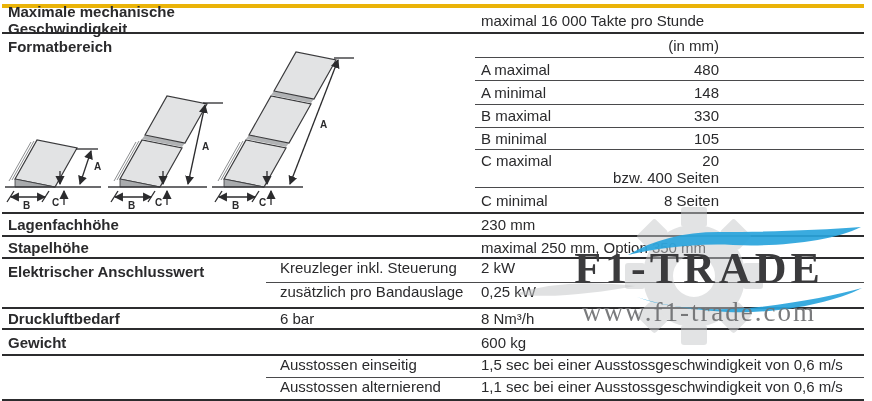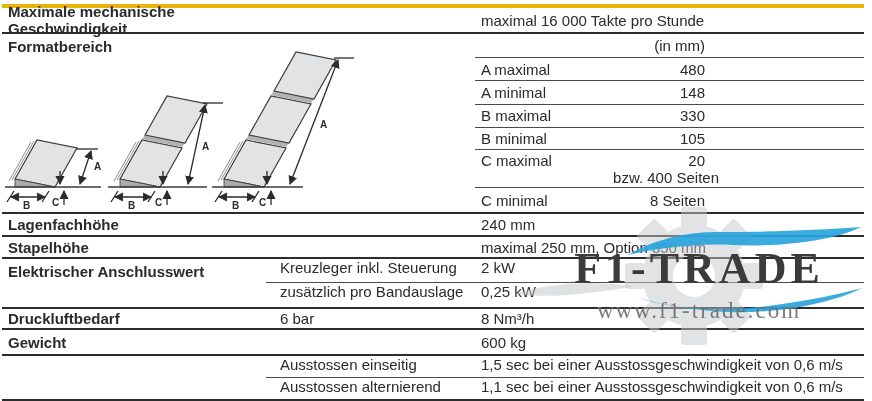--- a/index.html
+++ b/index.html
@@ -22,21 +22,21 @@
   .row-format { height:180px; }
   .c1f { width:473px; position:relative; flex:none; box-sizing:border-box; }
   .c1f .fmt-label { position:absolute; left:6px; top:4px; font-weight:700; }
   .c1f svg { position:absolute; left:0; top:6px; }
   .fmtcol { flex:1; display:flex; flex-direction:column; }
   .fmt-row { position:relative; box-sizing:border-box; height:24px; display:flex; align-items:center;
              border-bottom:1px solid #4a4a4c; }
   .fmt-row.h23f { height:23px; }
   .fmt-row.last { border-bottom:none; }
   .fmt-name { padding-left:6px; }
-  .fmt-val { position:absolute; right:159px; text-align:right; }
+  .fmt-val { position:absolute; right:145px; text-align:right; }
   .fmt-cmax { height:38px; display:block; border-bottom:1px solid #4a4a4c; box-sizing:border-box; position:relative; }
   .fmt-cmax .line1 { position:relative; height:20px; display:flex; align-items:center; }
   .fmt-cmax .line2 { text-align:right; padding-right:145px; height:18px; line-height:16px; }
 
   
   .row-split { }
   .row-split .c1 { align-items:center; height:25px; }
   .subcol { flex:1; display:flex; flex-direction:column; }
   .subrow { display:flex; box-sizing:border-box; height:24px; align-items:flex-start; }
   .subrow .s2 { width:209px; padding-left:14px; box-sizing:border-box; flex:none; }
@@ -47,21 +47,21 @@
 
   
   .watermark { position:absolute; left:515px; top:205px; width:357px; height:196px; }
   .wm-brand {
     position:absolute; left:34px; top:42px; width:300px; text-align:center;
     font-family:"Liberation Serif", serif; font-weight:700; font-size:44px; line-height:1;
     letter-spacing:4px; color:#3b3b3d;
   }
   .wm-url {
     position:absolute; left:54px; top:94px; width:260px; text-align:center;
-    font-family:"Liberation Serif", serif; font-size:23px; line-height:1;
+    font-family:"Liberation Serif", serif; font-size:27px; line-height:1;
     letter-spacing:2px; color:#6f7072; opacity:0.92;
   }
   .diag-sheet { fill:#e2e3e4; stroke:#3a3a3c; stroke-width:1.2; }
   .diag-tri { fill:#a9abad; stroke:#3a3a3c; stroke-width:0.8; }
   .diag-sliver { fill:#b0b2b4; stroke:none; }
   .diag-line { stroke:#3a3a3c; stroke-width:1.4; fill:none; }
   .diag-thin { stroke:#8d8f91; stroke-width:1; fill:none; }
   .diag-dim { stroke:#2b2b2d; stroke-width:1.3; fill:none; }
   .diag-lbl { font-family:"Liberation Sans", sans-serif; font-size:10px; font-weight:700; fill:#2b2b2d; }
 </style>
@@ -178,21 +178,21 @@
       <div class="fmt-row last">
         <span class="fmt-name">C minimal</span>
         <span class="fmt-val">8 Seiten</span>
       </div>
     </div>
   </div>
 
   <div class="row h23">
     <div class="c1">Lagenfachhöhe</div>
     <div class="c2"></div>
-    <div class="c3">240 mm</div>
+    <div class="c3">230 mm</div>
   </div>
 
   <div class="row h22">
     <div class="c1">Stapelhöhe</div>
     <div class="c2"></div>
     <div class="c3">maximal 250 mm, Option 350 mm</div>
   </div>
 
   <div class="row row-split row-elek">
     <div class="c1">Elektrischer Anschlusswert</div>

